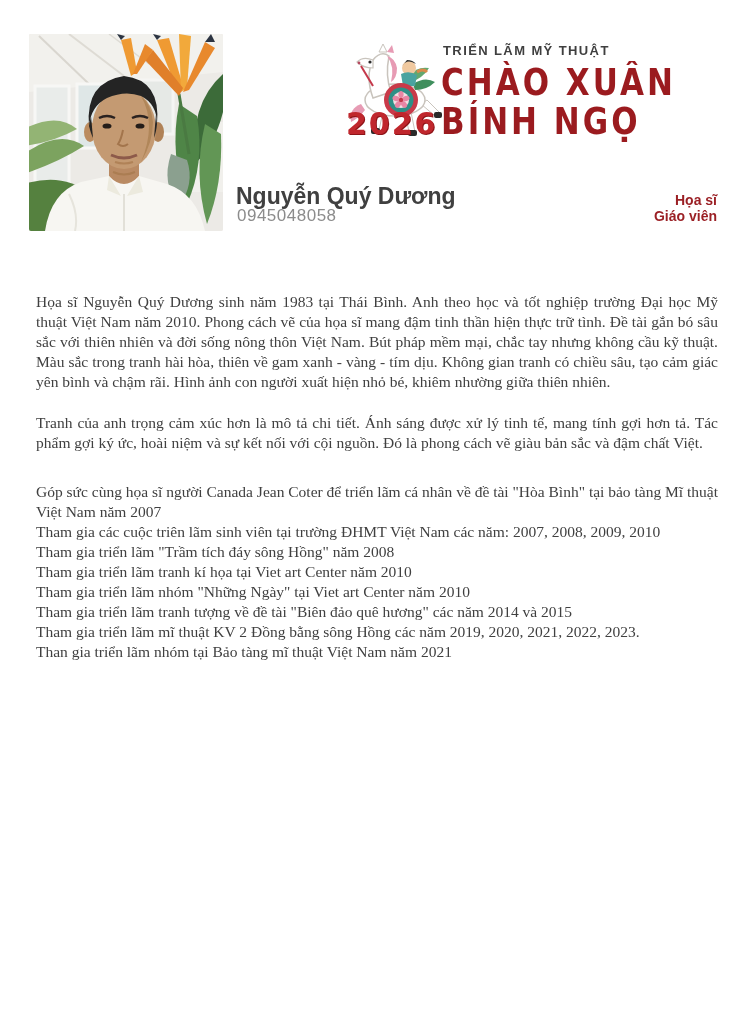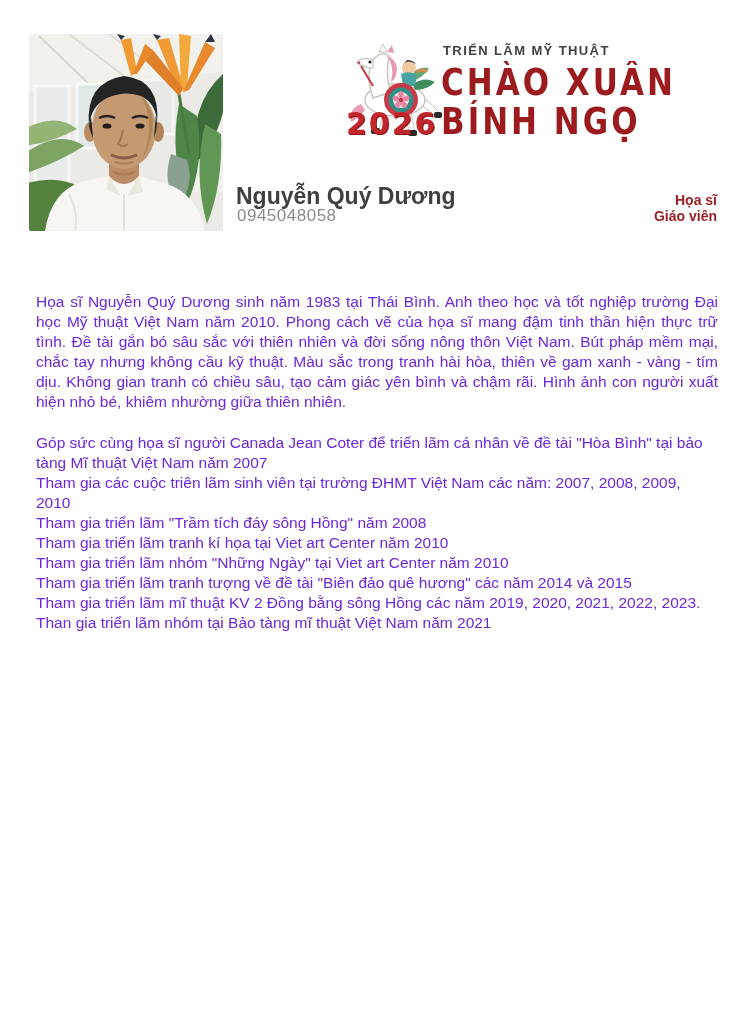--- a/index.html
+++ b/index.html
@@ -58,21 +58,21 @@
   }
   .artist-roles {
     position:absolute; right:34px; top:192px;
     text-align:right; font-size:14px; font-weight:700;
     color:#9b2025; line-height:16px;margin-left:24px;
   }
 
   
   .content {
     position:absolute; left:36px; top:292px; width:682px;
-    font-size:15.5px; line-height:20px; color:#6d28d9;
+    font-size:15.5px; line-height:20px; color:#404040;font-family:Liberation Serif, serif;
   }
   .content p { text-align:justify; margin:0 0 21px 0; }
   .content p.last-para { margin-bottom:29px; }
   .exh-item { line-height:20px; text-align:left; }
 </style>
 </head>
 <body>
 
 <div class="page">
 
@@ -212,20 +212,21 @@
 
   <div class="artist-name">Nguyễn Quý Dương</div>
   <div class="artist-phone">0945048058</div>
   <div class="artist-roles">
     <div>Họa sĩ</div>
     <div>Giáo viên</div>
   </div>
 
   <div class="content">
     <p>Họa sĩ Nguyễn Quý Dương sinh năm 1983 tại Thái Bình. Anh theo học và tốt nghiệp trường Đại học Mỹ thuật Việt Nam năm 2010. Phong cách vẽ của họa sĩ mang đậm tinh thần hiện thực trữ tình. Đề tài gắn bó sâu sắc với thiên nhiên và đời sống nông thôn Việt Nam. Bút pháp mềm mại, chắc tay nhưng không cầu kỹ thuật. Màu sắc trong tranh hài hòa, thiên về gam xanh - vàng - tím dịu. Không gian tranh có chiều sâu, tạo cảm giác yên bình và chậm rãi. Hình ảnh con người xuất hiện nhỏ bé, khiêm nhường giữa thiên nhiên.</p>
+    <p class="last-para">Tranh của anh trọng cảm xúc hơn là mô tả chi tiết. Ánh sáng được xử lý tinh tế, mang tính gợi hơn tả. Tác phẩm gợi ký ức, hoài niệm và sự kết nối với cội nguồn. Đó là phong cách vẽ giàu bản sắc và đậm chất Việt.</p>
 
     <div>
       <div class="exh-item">Góp sức cùng họa sĩ người Canada Jean Coter để triển lãm cá nhân về đề tài "Hòa Bình" tại bảo tàng Mĩ thuật Việt Nam năm 2007</div>
       <div class="exh-item">Tham gia các cuộc triên lãm sinh viên tại trường ĐHMT Việt Nam các năm: 2007, 2008, 2009, 2010</div>
       <div class="exh-item">Tham gia triển lãm "Trầm tích đáy sông Hồng" năm 2008</div>
       <div class="exh-item">Tham gia triển lãm tranh kí họa tại Viet art Center năm 2010</div>
       <div class="exh-item">Tham gia triển lãm nhóm "Những Ngày" tại Viet art Center năm 2010</div>
       <div class="exh-item">Tham gia triển lãm tranh tượng về đề tài "Biên đảo quê hương" các năm 2014 và 2015</div>
       <div class="exh-item">Tham gia triển lãm mĩ thuật KV 2 Đồng bằng sông Hồng các năm 2019, 2020, 2021, 2022, 2023.</div>
       <div class="exh-item">Than gia triển lãm nhóm tại Bảo tàng mĩ thuật Việt Nam năm 2021</div>

